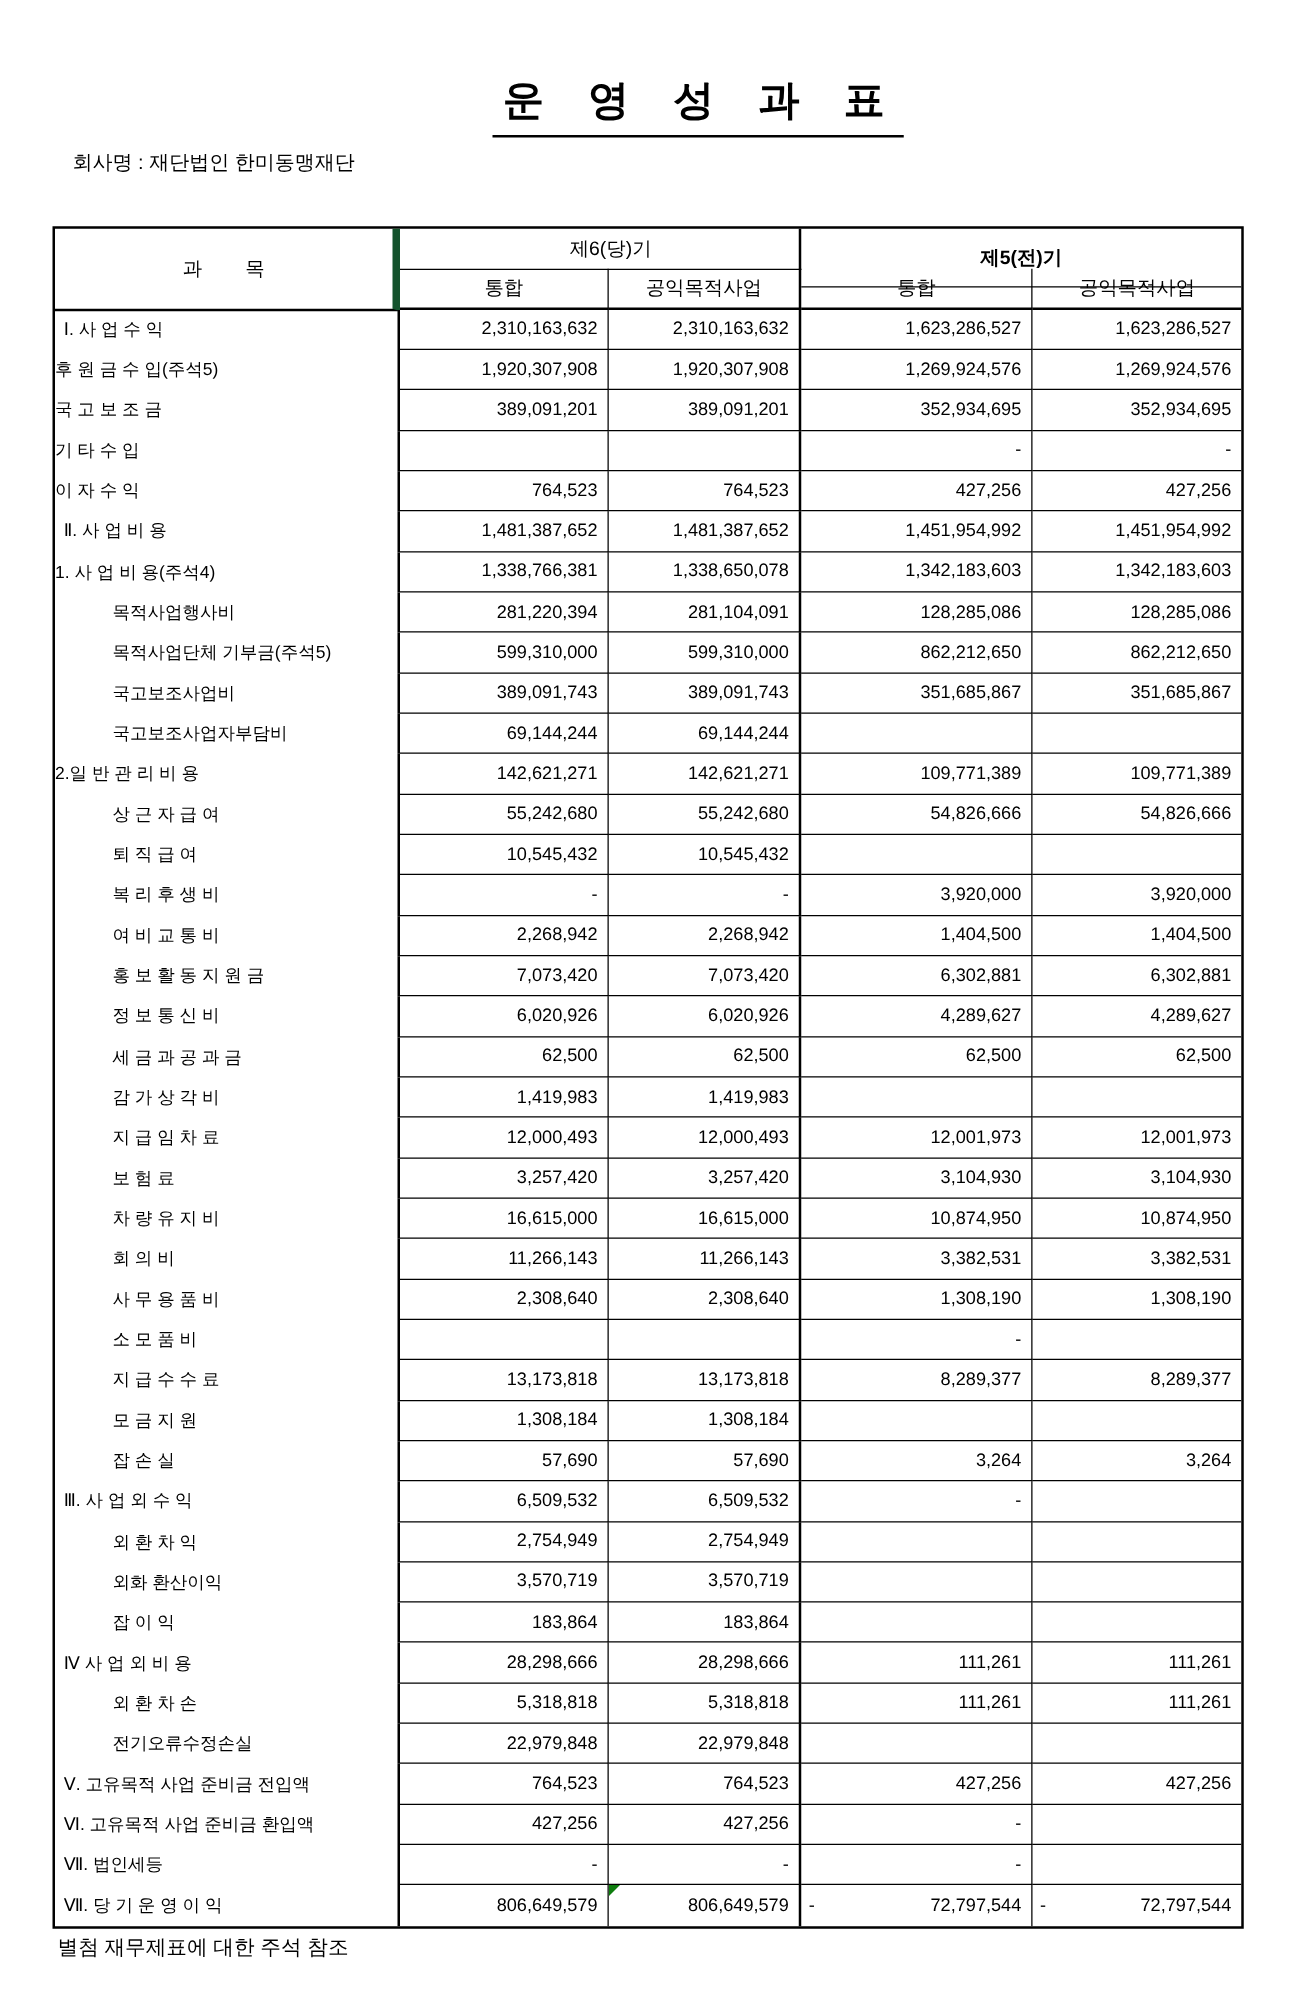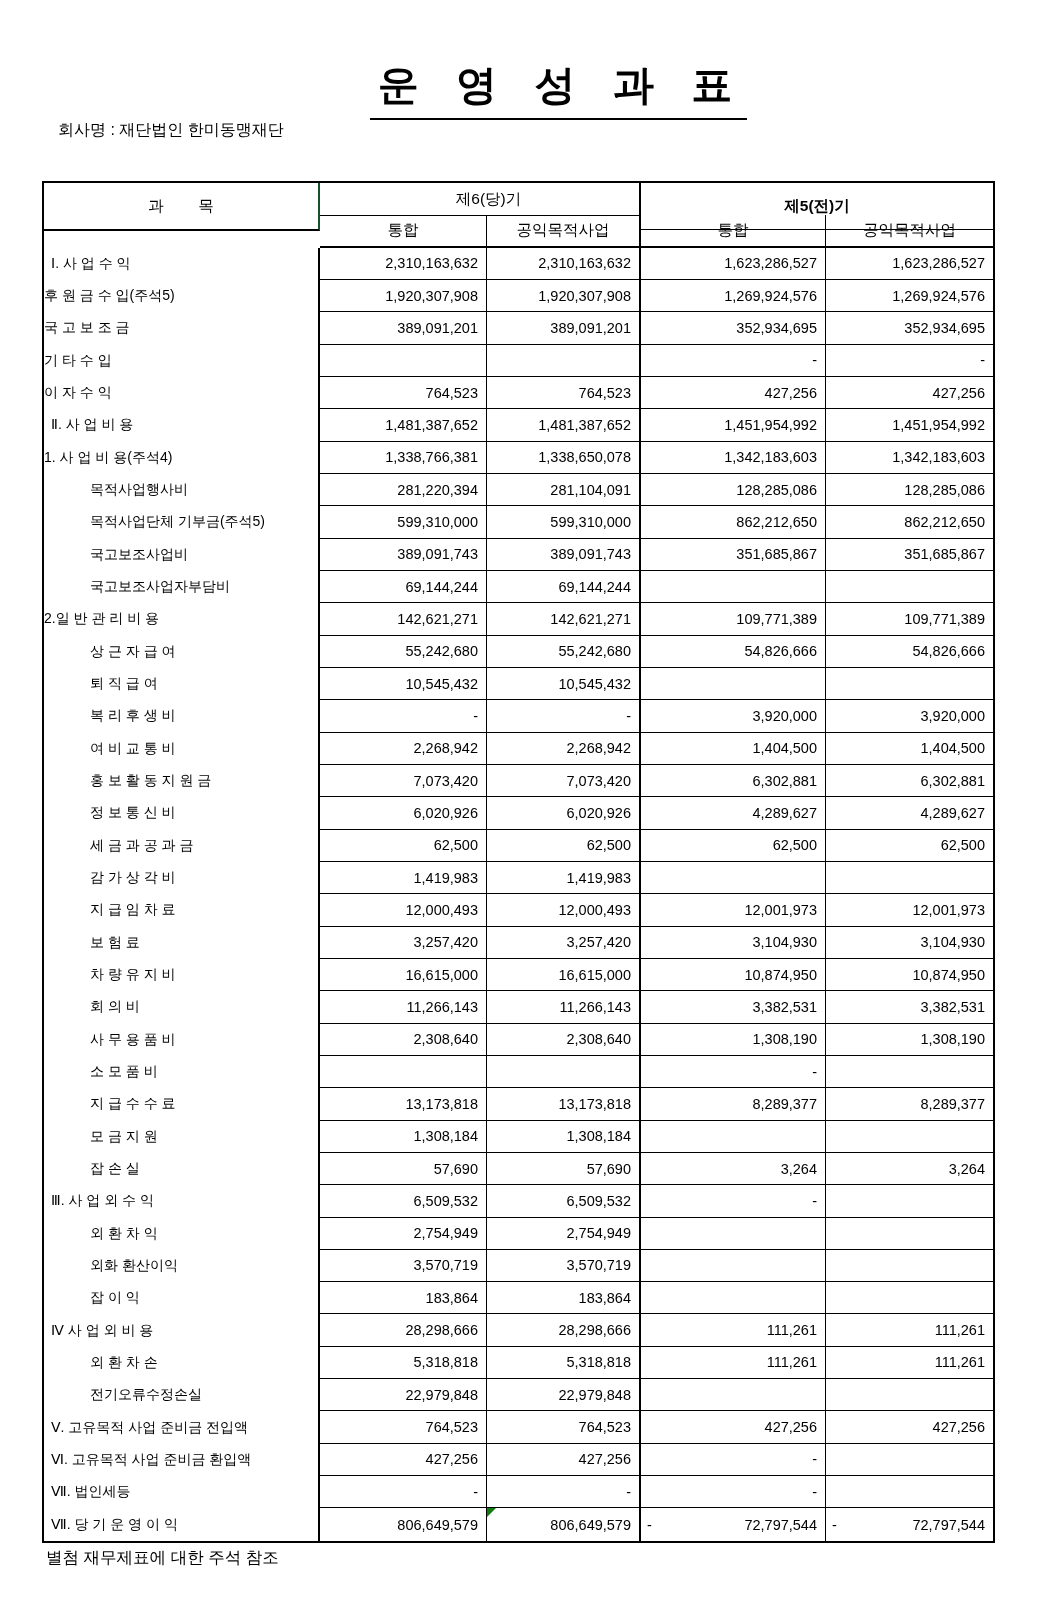--- a/index.html
+++ b/index.html
@@ -8,21 +8,21 @@
     font-family:"Liberation Sans","DejaVu Sans",sans-serif;
     color:#000;
     -webkit-font-smoothing:antialiased;
   }
   .page { position:absolute; inset:0; background:#fff; }
 
   
   .title-wrap { position:absolute; top:58px; left:0; width:100%; text-align:center; }
   .doc-title {
     display:inline-block;
-    font-size:41px; font-weight:600; letter-spacing:13px;
+    font-size:33px; font-weight:600; letter-spacing:13px;
     border-bottom:2px solid #000; padding:0 2px 5px 8px;
     transform:translateX(40px);
     white-space:pre;
   }
 
   
   .company { position:absolute; left:46px; top:120px; font-size:16px; white-space:pre;margin-left:12px; }
 
   
   .footer-note { position:absolute; left:46px; top:1547px; font-size:16.5px; white-space:pre; }
@@ -36,21 +36,21 @@
     grid-auto-rows:32.33px;
     background:#fff;
   }
   .fin-table > * { box-sizing:border-box; }
   .row { display:contents; }
 
   .cell { display:flex; align-items:center; overflow:hidden; }
 
   
   .hc { justify-content:center; font-size:15.5px; white-space:pre; }
-  .hc-account { grid-column:1; grid-row:1 / span 2; border-right:2px solid #14532d; border-bottom:2px solid #000; height:48px; }
+  .hc-account { grid-column:1; grid-row:1 / span 2; border-right:6px solid #14532d; border-bottom:2px solid #000; height:66px; }
   .hc-g6 { grid-column:2 / span 2; grid-row:1; border-right:2px solid #000; border-bottom:1px solid #000; height:33px;padding-left:18px; }
   .hc-g5 { grid-column:4 / span 2; grid-row:1; border-bottom:1px solid #000; height:47px;font-weight:bold; }
   .hc-s1 { grid-column:2; grid-row:2; border-right:1px solid #000; border-bottom:2px solid #000; height:33px; }
   .hc-s2 { grid-column:3; grid-row:2; border-right:2px solid #000; border-bottom:2px solid #000; height:33px; }
   .hc-s3 { grid-column:4; grid-row:2; border-right:1px solid #000; border-bottom:2px solid #000; height:33px; }
   .hc-s4 { grid-column:5; grid-row:2; border-bottom:2px solid #000; height:33px; }
 
   
   .label-cell { border-right:2px solid #000; font-size:14px; white-space:pre; }
   .label-cell.ind0 { padding-left:7px; }

